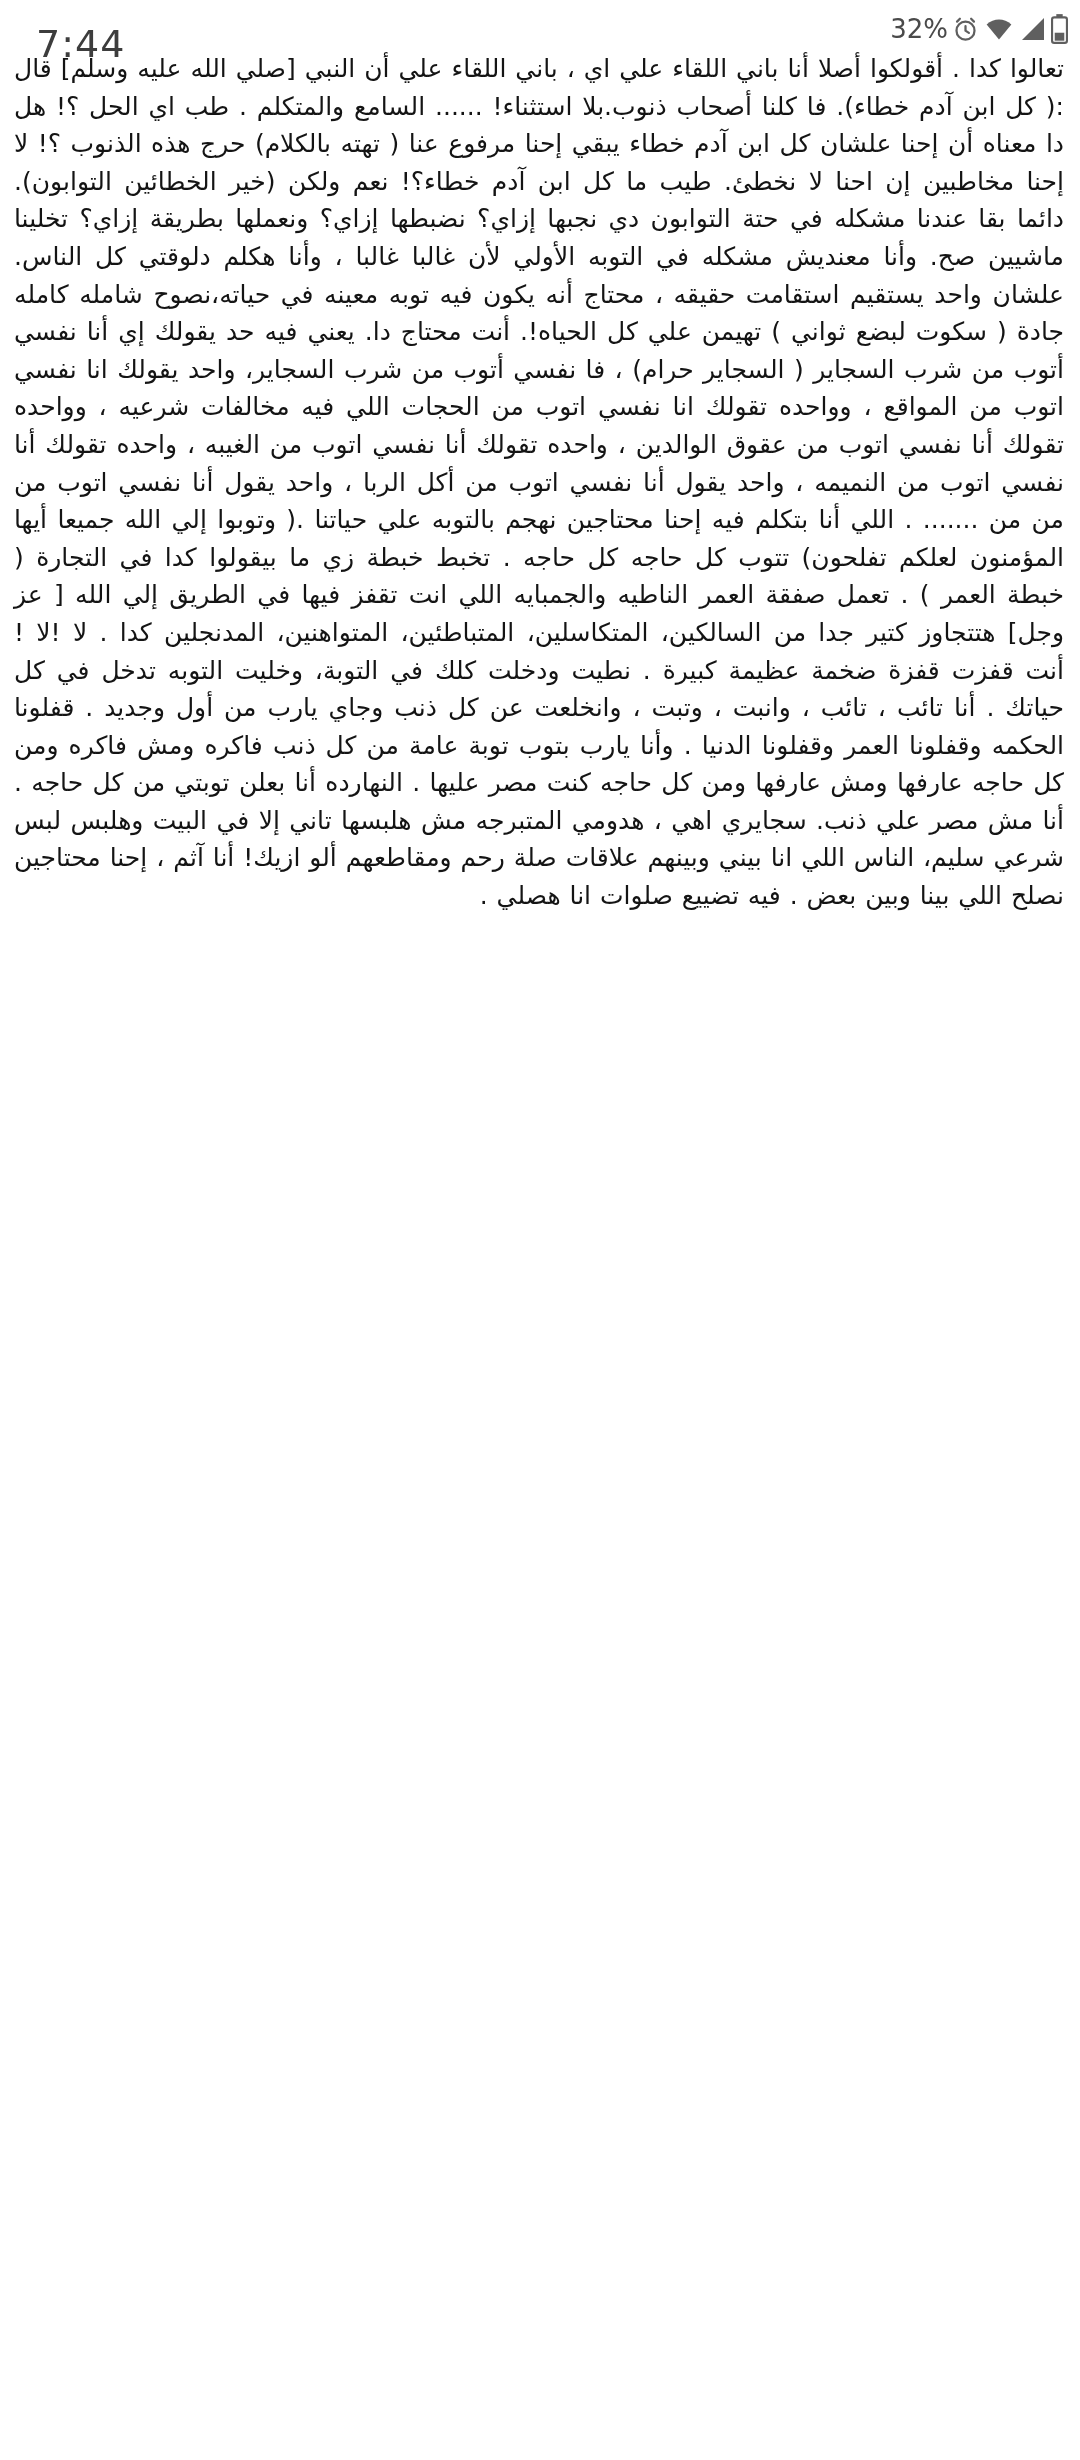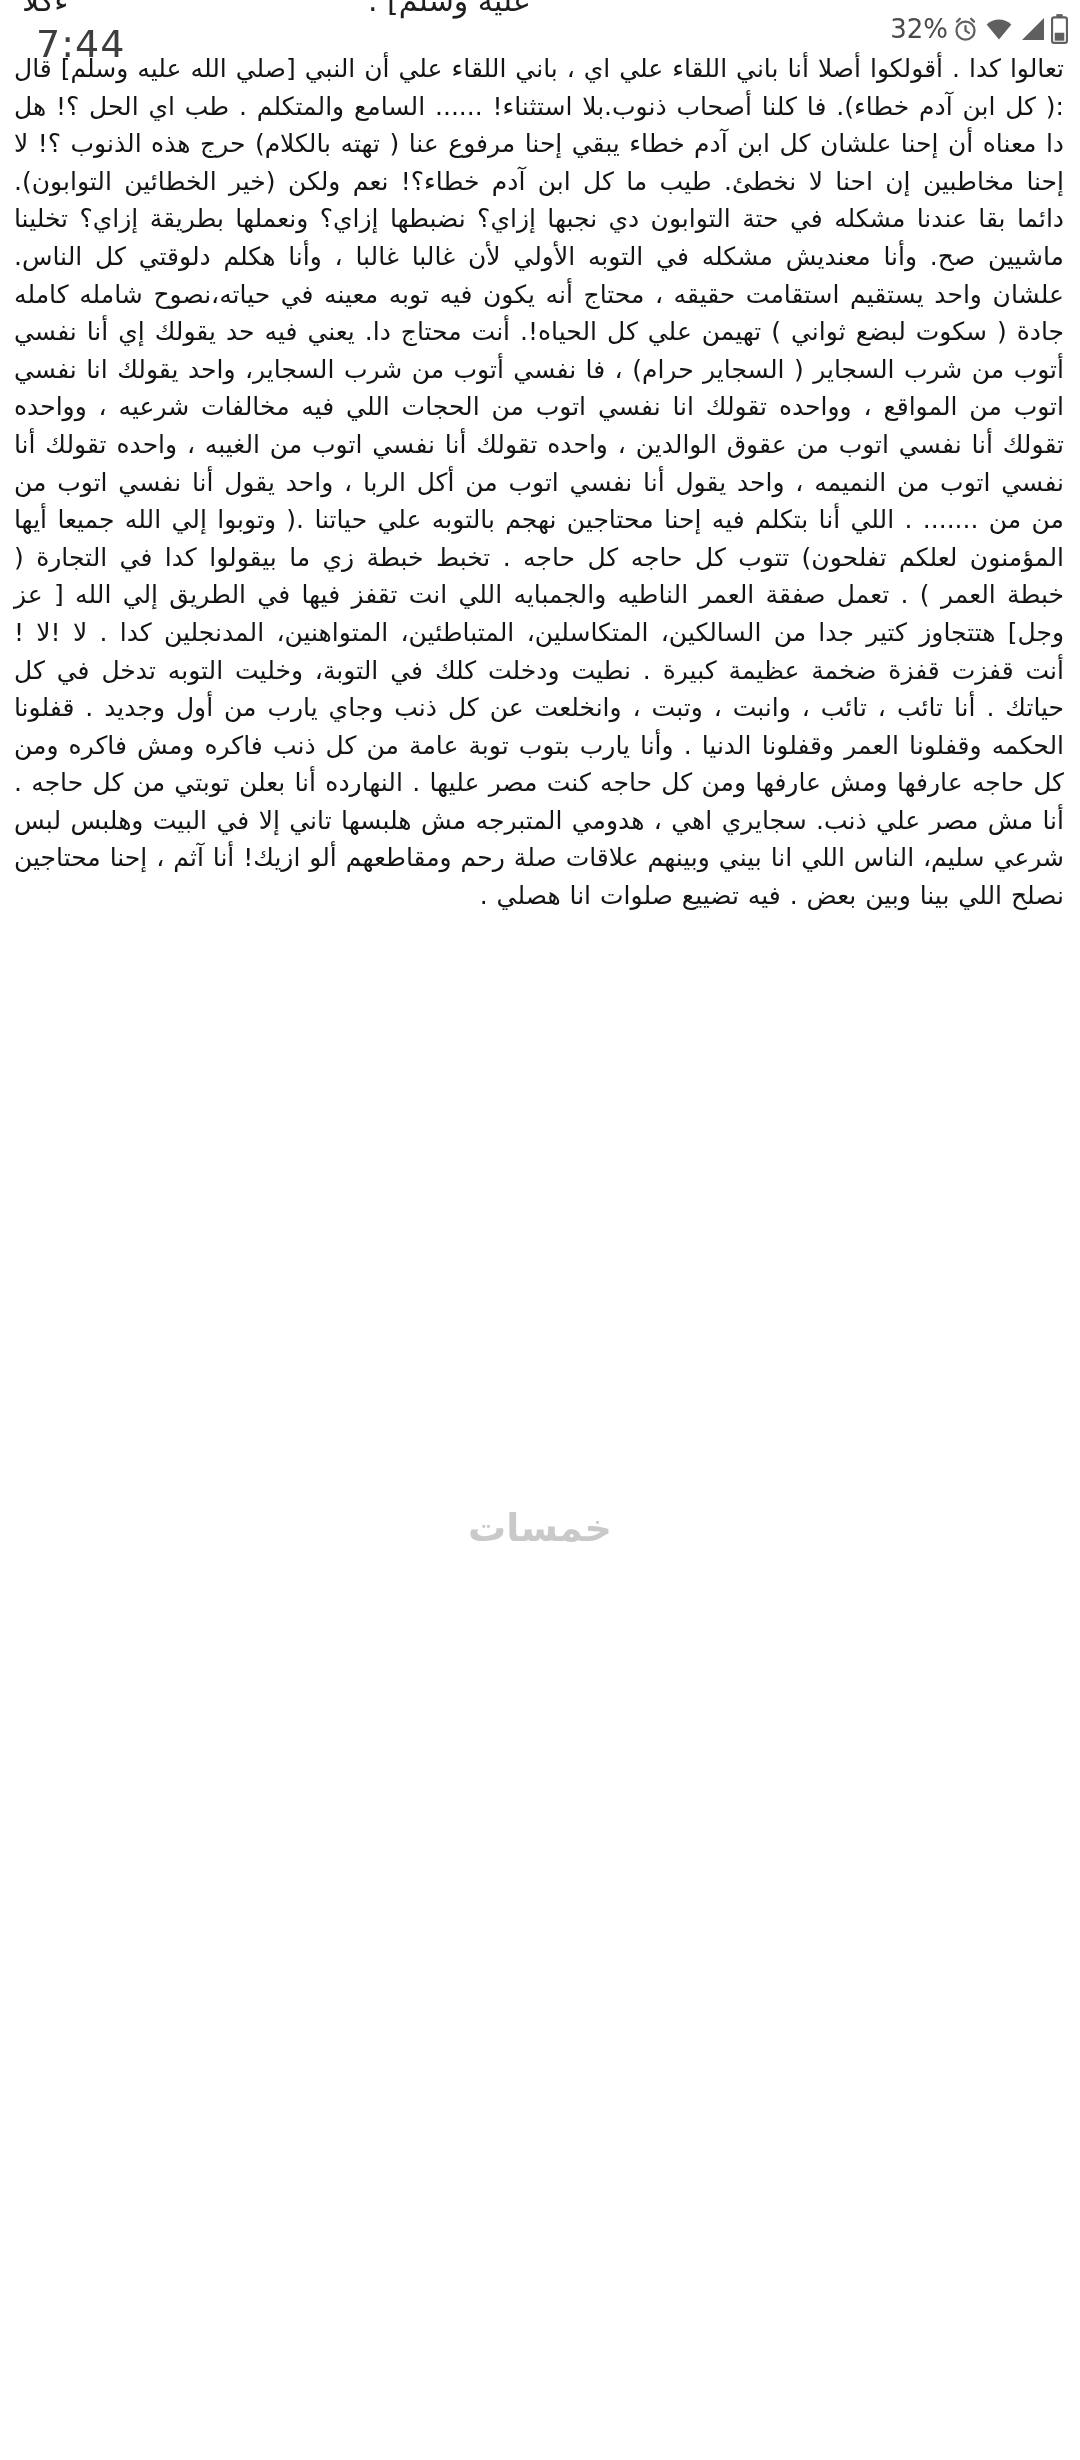--- a/index.html
+++ b/index.html
@@ -68,24 +68,20 @@
     font-weight:bold;
     color:#c9c9c9;
     letter-spacing:2px;
   }
 </style>
 </head>
 <body>
 
 <div class="screen">
 
-  <div class="clip-line">
-    <span class="clip-frag a">ءكلا</span>
-    <span class="clip-frag b">عليه وسلم] .</span>
-  </div>
 
   <div class="statusbar">
     <div class="sb-time">7:44</div>
     <div class="sb-icons">
       <span class="sb-percent">32%</span>
       <span class="sb-icon">
         <svg width="27" height="27" viewBox="0 0 24 24">
           <circle cx="12" cy="13" r="8" fill="none" stroke="#5f5f5f" stroke-width="2"></circle>
           <path d="M12 9v4l3 2" stroke="#5f5f5f" stroke-width="2" fill="none" stroke-linecap="round"></path>
           <path d="M4.5 5L7 2.5M19.5 5L17 2.5" stroke="#5f5f5f" stroke-width="2" stroke-linecap="round"></path>
@@ -106,15 +102,14 @@
           <rect x="5" y="0" width="6" height="3" fill="#5f5f5f"></rect>
           <rect x="1" y="3" width="14" height="24" rx="2" fill="none" stroke="#5f5f5f" stroke-width="2"></rect>
           <rect x="3.5" y="17.5" width="9" height="7.5" fill="#5f5f5f"></rect>
         </svg>
       </span>
     </div>
   </div>
 
   <div class="doc">تعالوا كدا . أقولكوا أصلا أنا باني اللقاء علي اي ، باني اللقاء علي أن النبي [صلي الله عليه وسلم] قال :( كل ابن آدم خطاء). فا كلنا أصحاب ذنوب.بلا استثناء! ...... السامع والمتكلم . طب اي الحل ؟! هل دا معناه أن إحنا علشان كل ابن آدم خطاء يبقي إحنا مرفوع عنا ( تهته بالكلام) حرج هذه الذنوب ؟! لا إحنا مخاطبين إن احنا لا نخطئ. طيب ما كل ابن آدم خطاء؟! نعم ولكن (خير الخطائين التوابون). دائما بقا عندنا مشكله في حتة التوابون دي نجبها إزاي؟ نضبطها إزاي؟ ونعملها بطريقة إزاي؟ تخلينا ماشيين صح. وأنا معنديش مشكله في التوبه الأولي لأن غالبا غالبا ، وأنا هكلم دلوقتي كل الناس. علشان واحد يستقيم استقامت حقيقه ، محتاج أنه يكون فيه توبه معينه في حياته،نصوح شامله كامله جادة ( سكوت لبضع ثواني ) تهيمن علي كل الحياه!. أنت محتاج دا. يعني فيه حد يقولك إي أنا نفسي أتوب من شرب السجاير ( السجاير حرام) ، فا نفسي أتوب من شرب السجاير، واحد يقولك انا نفسي اتوب من المواقع ، وواحده تقولك انا نفسي اتوب من الحجات اللي فيه مخالفات شرعيه ، وواحده تقولك أنا نفسي اتوب من عقوق الوالدين ، واحده تقولك أنا نفسي اتوب من الغيبه ، واحده تقولك أنا نفسي اتوب من النميمه ، واحد يقول أنا نفسي اتوب من أكل الربا ، واحد يقول أنا نفسي اتوب من من من ....... . اللي أنا بتكلم فيه إحنا محتاجين نهجم بالتوبه علي حياتنا .( وتوبوا إلي الله جميعا أيها المؤمنون لعلكم تفلحون) تتوب كل حاجه كل حاجه . تخبط خبطة زي ما بيقولوا كدا في التجارة ( خبطة العمر ) . تعمل صفقة العمر الناطيه والجمبايه اللي انت تقفز فيها في الطريق إلي الله [ عز وجل] هتتجاوز كتير جدا من السالكين، المتكاسلين، المتباطئين، المتواهنين، المدنجلين كدا . لا !لا ! أنت قفزت قفزة ضخمة عظيمة كبيرة . نطيت ودخلت كلك في التوبة، وخليت التوبه تدخل في كل حياتك . أنا تائب ، تائب ، وانبت ، وتبت ، وانخلعت عن كل ذنب وجاي يارب من أول وجديد . قفلونا الحكمه وقفلونا العمر وقفلونا الدنيا . وأنا يارب بتوب توبة عامة من كل ذنب فاكره ومش فاكره ومن كل حاجه عارفها ومش عارفها ومن كل حاجه كنت مصر عليها . النهارده أنا بعلن توبتي من كل حاجه . أنا مش مصر علي ذنب. سجايري اهي ، هدومي المتبرجه مش هلبسها تاني إلا في البيت وهلبس لبس شرعي سليم، الناس اللي انا بيني وبينهم علاقات صلة رحم ومقاطعهم ألو ازيك! أنا آثم ، إحنا محتاجين نصلح اللي بينا وبين بعض . فيه تضييع صلوات انا هصلي .</div>
 
-  <div class="watermark">خمسات</div>
 
 </div>
 
 </body></html>

